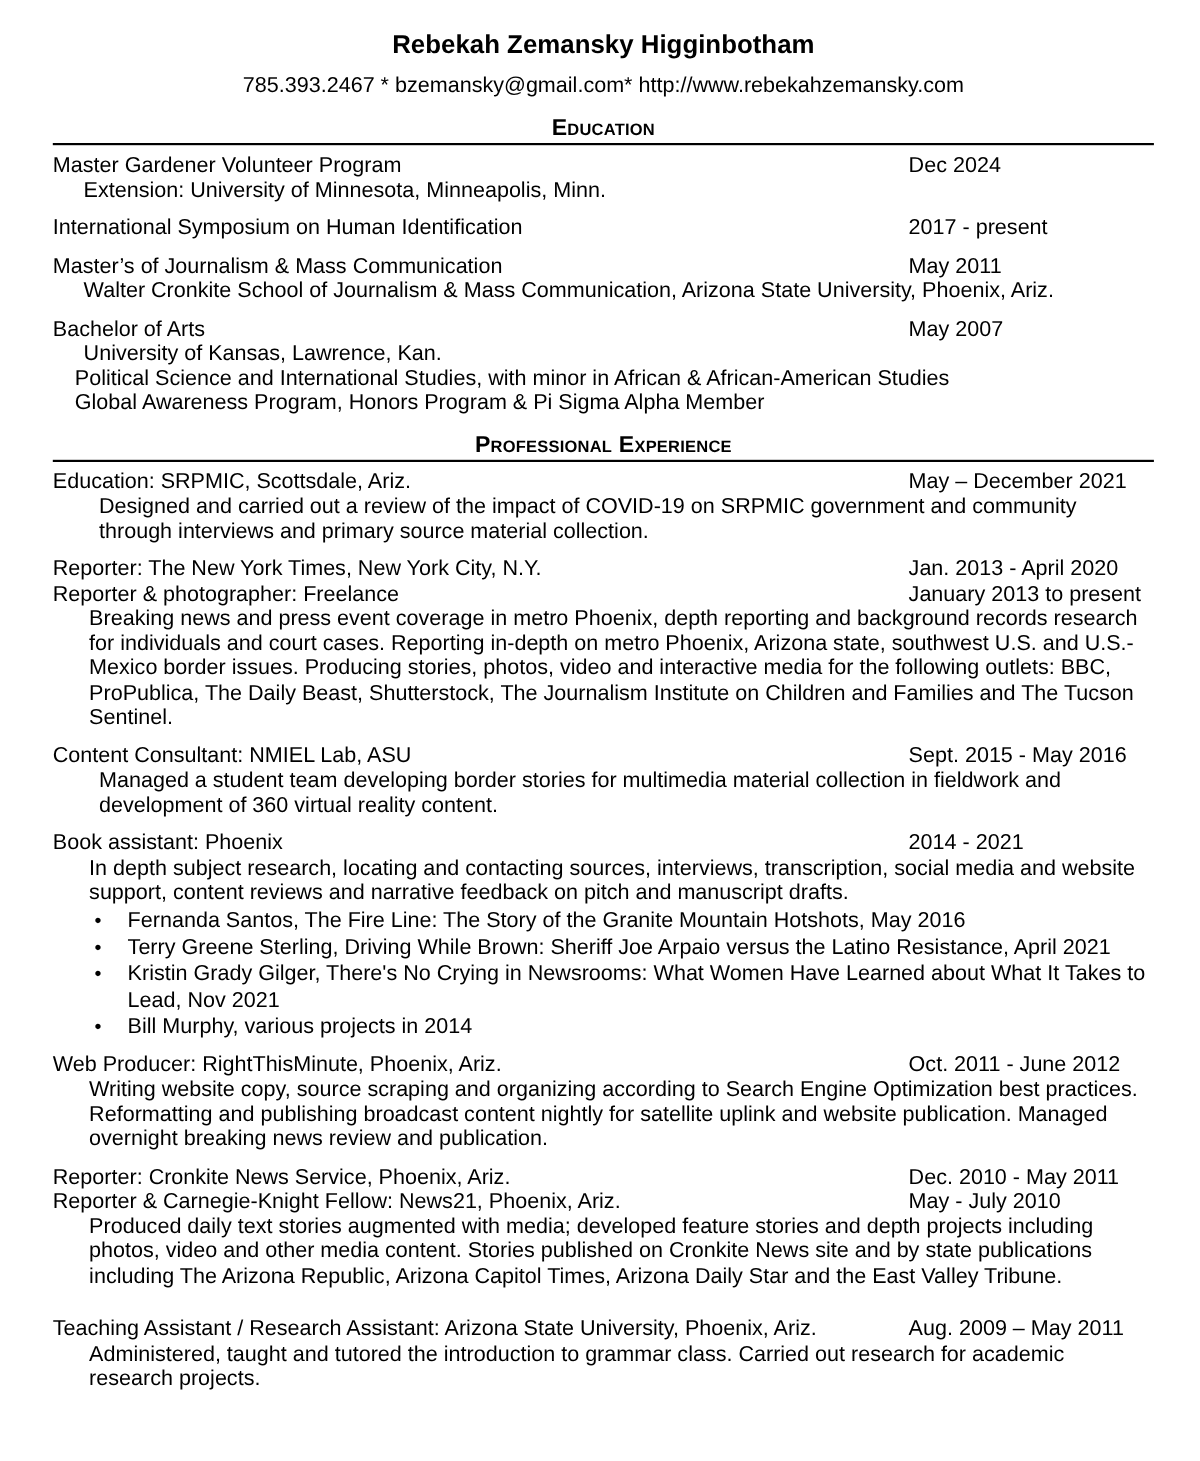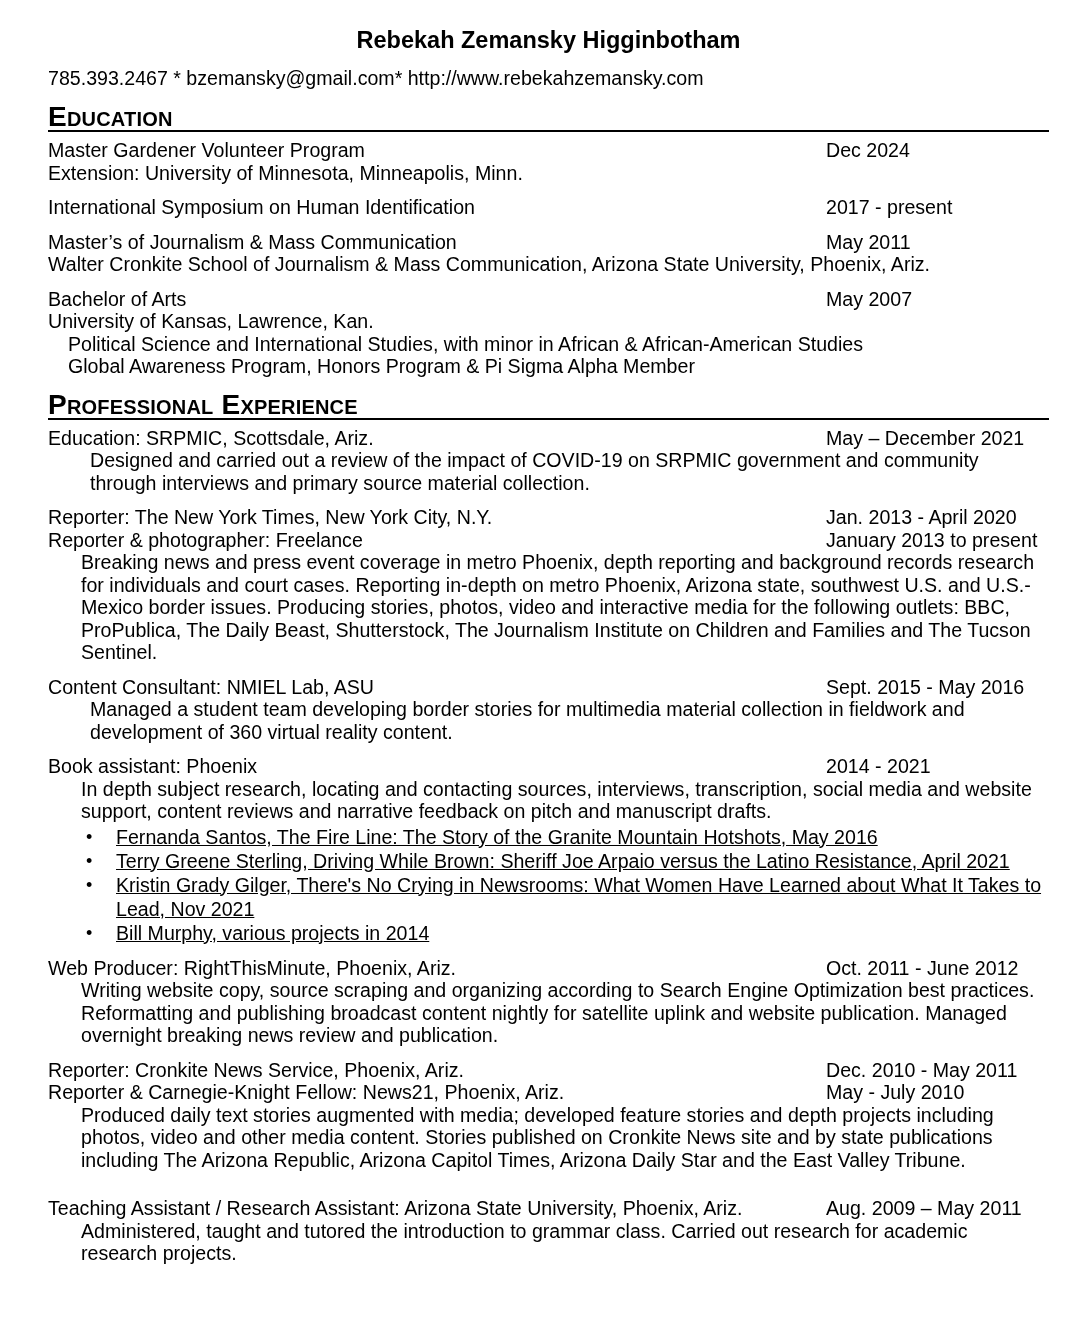--- a/index.html
+++ b/index.html
@@ -15,46 +15,48 @@
     padding: 26px 42px 0 48px;
     overflow: hidden;
   }
   .name {
     text-align: center;
     font-weight: bold;
     font-size: 23.5px;
     line-height: 28px;
   }
   .contact {
+    text-align: center;
     font-size: 19.6px;
     margin-top: 13px;
     line-height: 23px;
   }
   .sec-head {
     margin-top: 15px;
     font-weight: bold;
-    font-size: 28px;
+    font-size: 21px;
     font-variant: small-caps;
     line-height: 24px;
     letter-spacing: 0.2px;
     border-bottom: 2.5px solid #000000;
     padding-bottom: 1px;
+    text-align: center;
   }
   .entries .entry { margin-top: 12px; }
   .entries .entry:first-child { margin-top: 7px; }
   .entry.gap-lg { margin-top: 26px; }
   .row { position: relative; line-height: 22.5px; white-space: nowrap; }
   .row .date { position: absolute; left: 778px; top: 0; white-space: nowrap; }
-  .subline, .flush-text { line-height: 22.5px; }
+  .subline, .flush-text { line-height: 22.5px; margin-left: 28px; }
   .flush-text { white-space: normal; }
   .indented-line { margin-left: 20px; line-height: 22.5px; }
   .desc { margin: 0; line-height: 22.5px; }
   .desc.indent-lg { margin-left: 42px; }
   .desc.indent-md { margin-left: 33px; }
-  ul.bullets { list-style: none; margin: 2px 0 4px 0; padding: 0 0 0 38px; text-decoration: underline; }
+  ul.bullets { list-style: none; margin: 2px 0 4px 0; padding: 0 0 0 38px; }
   ul.bullets li { position: relative; padding-left: 30px; line-height: 24px; }
   ul.bullets li::before { content: "\2022"; position: absolute; left: 0; top: 0; font-size: 18px; }
 </style>
 </head>
 <body>
 
 <div class="page">
   <div class="name">Rebekah Zemansky Higginbotham</div>
   <div class="contact">785.393.2467 * bzemansky@gmail.com* http://www.rebekahzemansky.com</div>
 

